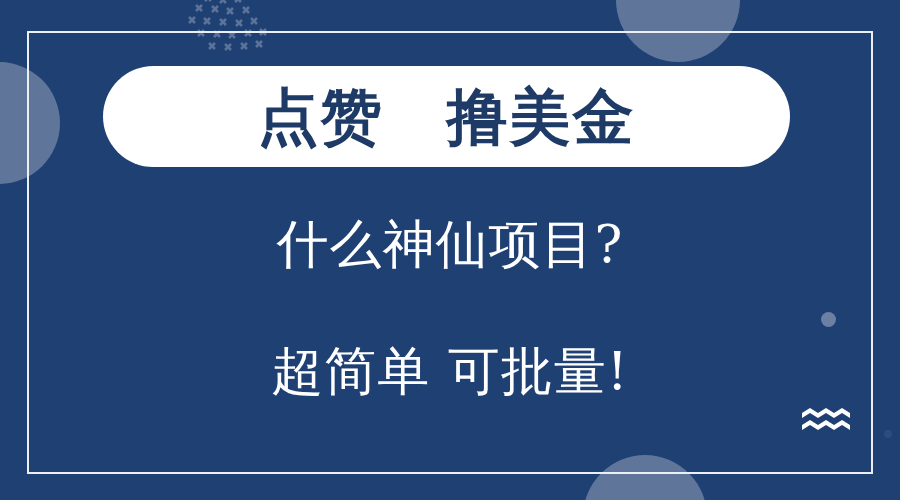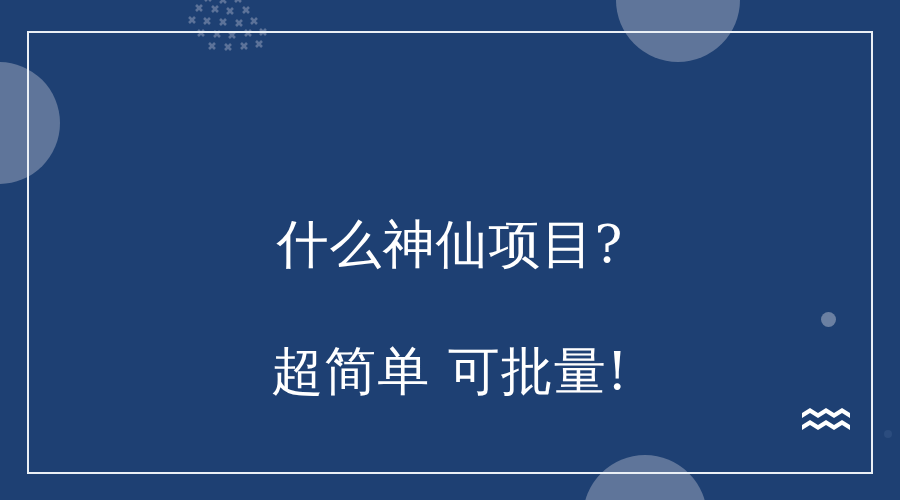--- a/index.html
+++ b/index.html
@@ -231,19 +231,22 @@
 
   <svg id="wave-mark" viewBox="0 0 60 30">
     <path d="M2 8 L10 3 L18 8 L26 3 L34 8 L42 3 L50 8 L50 13 L42 8 L34 13 L26 8 L18 13 L10 8 L2 13 Z" fill="#FFFFFF"></path>
     <path d="M2 20 L10 15 L18 20 L26 15 L34 20 L42 15 L50 20 L50 25 L42 20 L34 25 L26 20 L18 25 L10 20 L2 25 Z" fill="#FFFFFF"></path>
   </svg>
 
   <div id="frame"></div>
 
   <div id="content">
 
+    <div id="title-pill">
+      <span id="title-pill-text">点赞　撸美金</span>
+    </div>
 
     <div class="headline" id="headline-2">超简单 可批量!</div>
 
     <div class="headline" id="headline-1">什么神仙项目?</div>
 
   </div>
 </div>
 
 </body></html>

